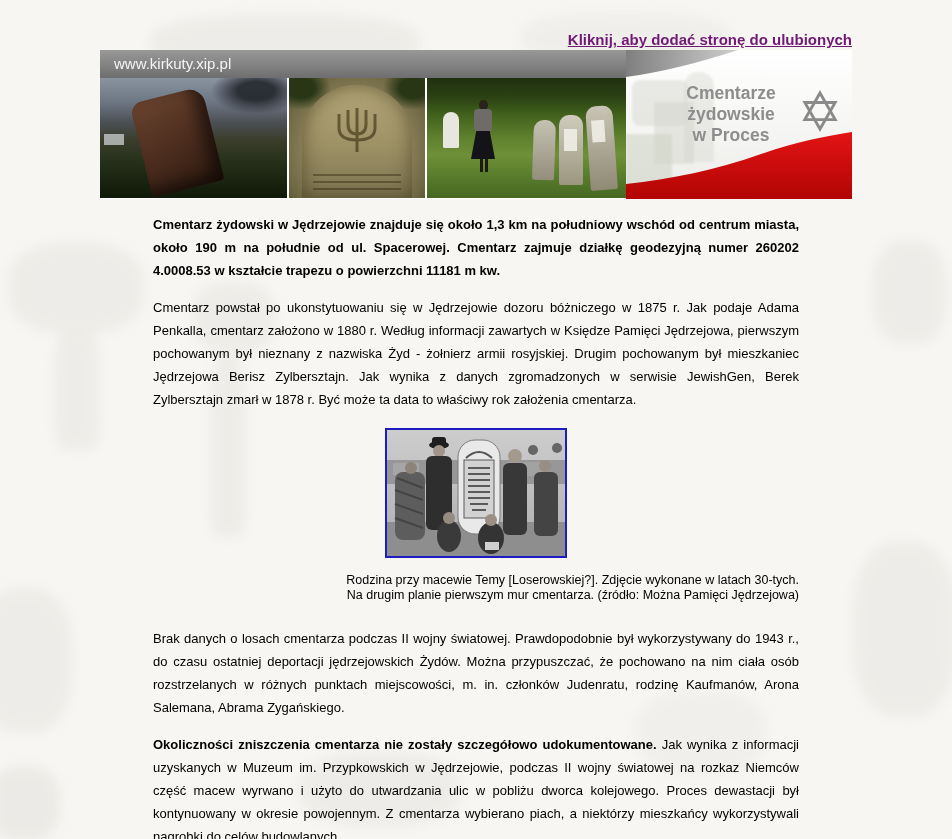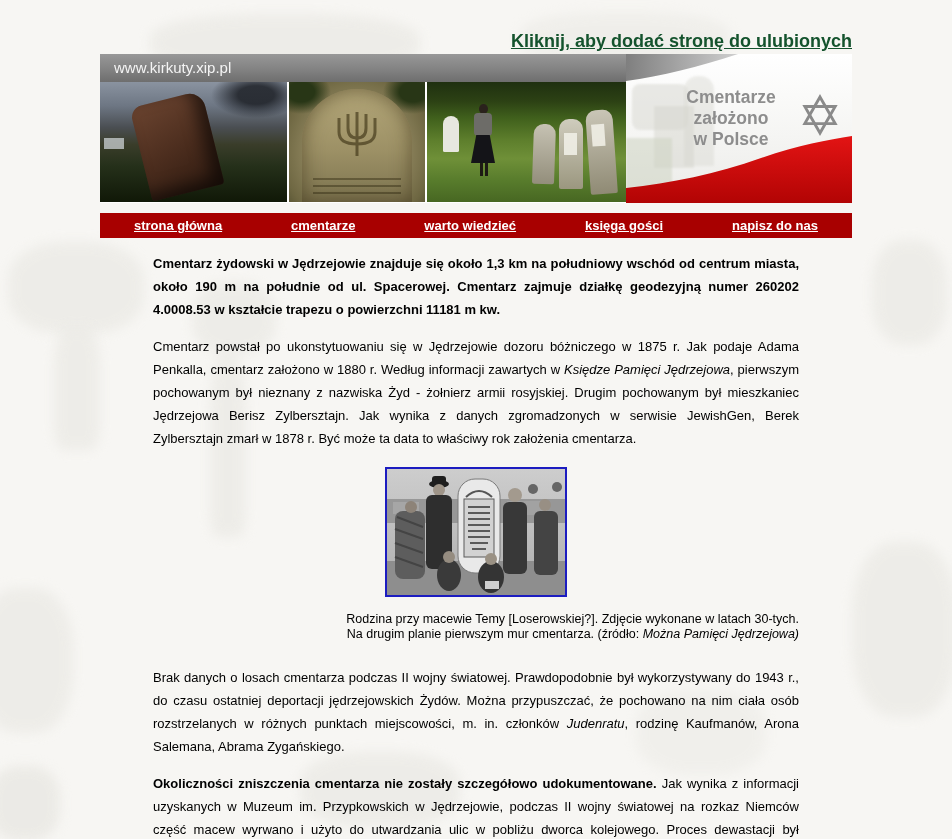--- a/index.html
+++ b/index.html
@@ -21,22 +21,22 @@
   .wm .w5 {left:-22px;top:588px;width:95px;height:145px;}
   .wm .w6 {left:300px;top:752px;width:160px;height:75px;}
   .wm .w7 {left:852px;top:542px;width:105px;height:175px;}
   .wm .w8 {left:872px;top:240px;width:75px;height:105px;}
   .wm .w9 {left:636px;top:690px;width:130px;height:85px;opacity:.45;}
   .wm .w10{left:-10px;top:766px;width:70px;height:75px;opacity:.8;}
 
   .page{position:absolute;left:100px;top:0;width:752px;z-index:1;}
 
   
-  .fav{display:block;padding-top:31px;text-align:right;font-size:18px;font-weight:bold;
-       color:#14532d;text-decoration:underline;cursor:pointer;}
+  .fav{display:block;padding-top:31px;text-align:right;font-size:15px;font-weight:bold;
+       color:#701a75;text-decoration:underline;cursor:pointer;}
 
   
   .header{position:relative;height:149px;margin-top:2px;background:#fff;}
   .urlbar{position:absolute;left:0;top:0;width:100%;height:28px;
           background:linear-gradient(180deg,#989898 0%,#828282 55%,#6e6e6e 100%);
           color:#f4f4f4;font-size:15px;line-height:28px;padding-left:14px;box-sizing:border-box;}
   .photos{position:absolute;left:0;top:28px;height:120px;display:flex;gap:2px;}
   .photo{height:120px;position:relative;overflow:hidden;}
   
   .p1{width:187px;background:linear-gradient(180deg,#8a93a0 0%,#6d7683 20%,#4a4e52 38%,#3a3d2a 52%,#25301a 70%,#101807 100%);}
@@ -88,21 +88,21 @@
   
   .nav{margin-top:10px;height:25px;background:#a80000;display:flex;align-items:center;
        justify-content:space-between;padding:0 34px;}
   .nav a{color:#ffffff;font-size:13px;font-weight:bold;text-decoration:underline;cursor:pointer;white-space:nowrap;}
 
   
   .content{padding:0 53px;}
   h1{margin:26px 0 15px;font-size:15px;font-weight:bold;color:#cc0033;letter-spacing:.4px;}
   .content p{margin:14px 0;font-size:13px;line-height:23px;text-align:justify;}
   .bold{font-weight:bold;}
-  .it{font-style:italic;margin-top:20px;}
+  .it{margin-top:20px;}
   .photo-wrap{text-align:center;margin:17px 0 13px;}
   .bw-photo{display:inline-block;width:178px;height:126px;border:2px solid #1c1cc0;
             cursor:pointer;font-size:0;line-height:0;background:#b0b0b0;}
   .caption{text-align:right;font-size:12.5px;line-height:15px;margin:0 0 24px;}
   .extra-top{margin-top:24px !important;}
 </style>
 </head>
 <body>
 
 <div class="wm">
@@ -173,49 +173,42 @@
         <defs>
             <linearGradient id="gw" x1="0" y1="0" x2="1" y2="0">
           <stop offset="0" stop-color="#7f7f7f"></stop>
               <stop offset="1" stop-color="#cfcfcf"></stop>
         </linearGradient>
           </defs>
         <path d="M0,0 L112,0 C72,13 36,22 0,27 Z" fill="url(#gw)"></path>
       </svg>
       <div class="p4title">
         <span>Cmentarze</span><br>
-        <span>założono</span><br>
-        <span>w Polsce</span>
+        <span>żydowskie</span><br>
+        <span>w Proces</span>
       </div>
       <svg class="star" width="38" height="42" viewBox="0 0 40 44">
         <g fill="none" stroke="#8a8a8a" stroke-width="3">
           <path d="M20 3 L36 31 L4 31 Z"></path>
           <path d="M20 41 L4 13 L36 13 Z"></path>
         </g>
       </svg>
       <svg class="wave" width="226" height="149" viewBox="0 0 226 149">
         <defs>
             <linearGradient id="rg" x1="0" y1="0" x2="0" y2="1">
           <stop offset="0" stop-color="#e31414"></stop>
               <stop offset="1" stop-color="#b20404"></stop>
         </linearGradient>
           </defs>
         <path d="M0,148 L0,140 C45,136 95,127 140,111 C175,99 205,93 226,89 L226,149 L0,149 Z" fill="#7d0f12"></path>
         <path d="M0,148 L0,134 C45,129 90,120 135,104 C172,91 202,86 226,82 L226,149 L0,149 Z" fill="url(#rg)"></path>
       </svg>
     </div>
   </div>
 
-  <div class="nav">
-    <a>strona główna</a>
-    <a>cmentarze</a>
-    <a>warto wiedzieć</a>
-    <a>księga gości</a>
-    <a>napisz do nas</a>
-  </div>
 
   <div class="content">
 
     <p class="bold">Cmentarz żydowski w Jędrzejowie znajduje się około 1,3 km na południowy wschód od centrum miasta, około 190 m na południe od ul. Spacerowej. Cmentarz zajmuje działkę geodezyjną numer 260202 4.0008.53 w kształcie trapezu o powierzchni 11181 m kw.</p>
 
     <p><span>Cmentarz powstał po ukonstytuowaniu się w Jędrzejowie dozoru bóżniczego w 1875 r. Jak podaje Adama Penkalla, cmentarz założono w 1880 r. Według informacji zawartych w </span><span class="it">Księdze Pamięci Jędrzejowa</span><span>, pierwszym pochowanym był nieznany z nazwiska Żyd - żołnierz armii rosyjskiej. Drugim pochowanym był mieszkaniec Jędrzejowa Berisz Zylbersztajn. Jak wynika z danych zgromadzonych w serwisie JewishGen, Berek Zylbersztajn zmarł w 1878 r. Być może ta data to właściwy rok założenia cmentarza.</span></p>
 
 
     <div class="photo-wrap">
       <div class="bw-photo">

